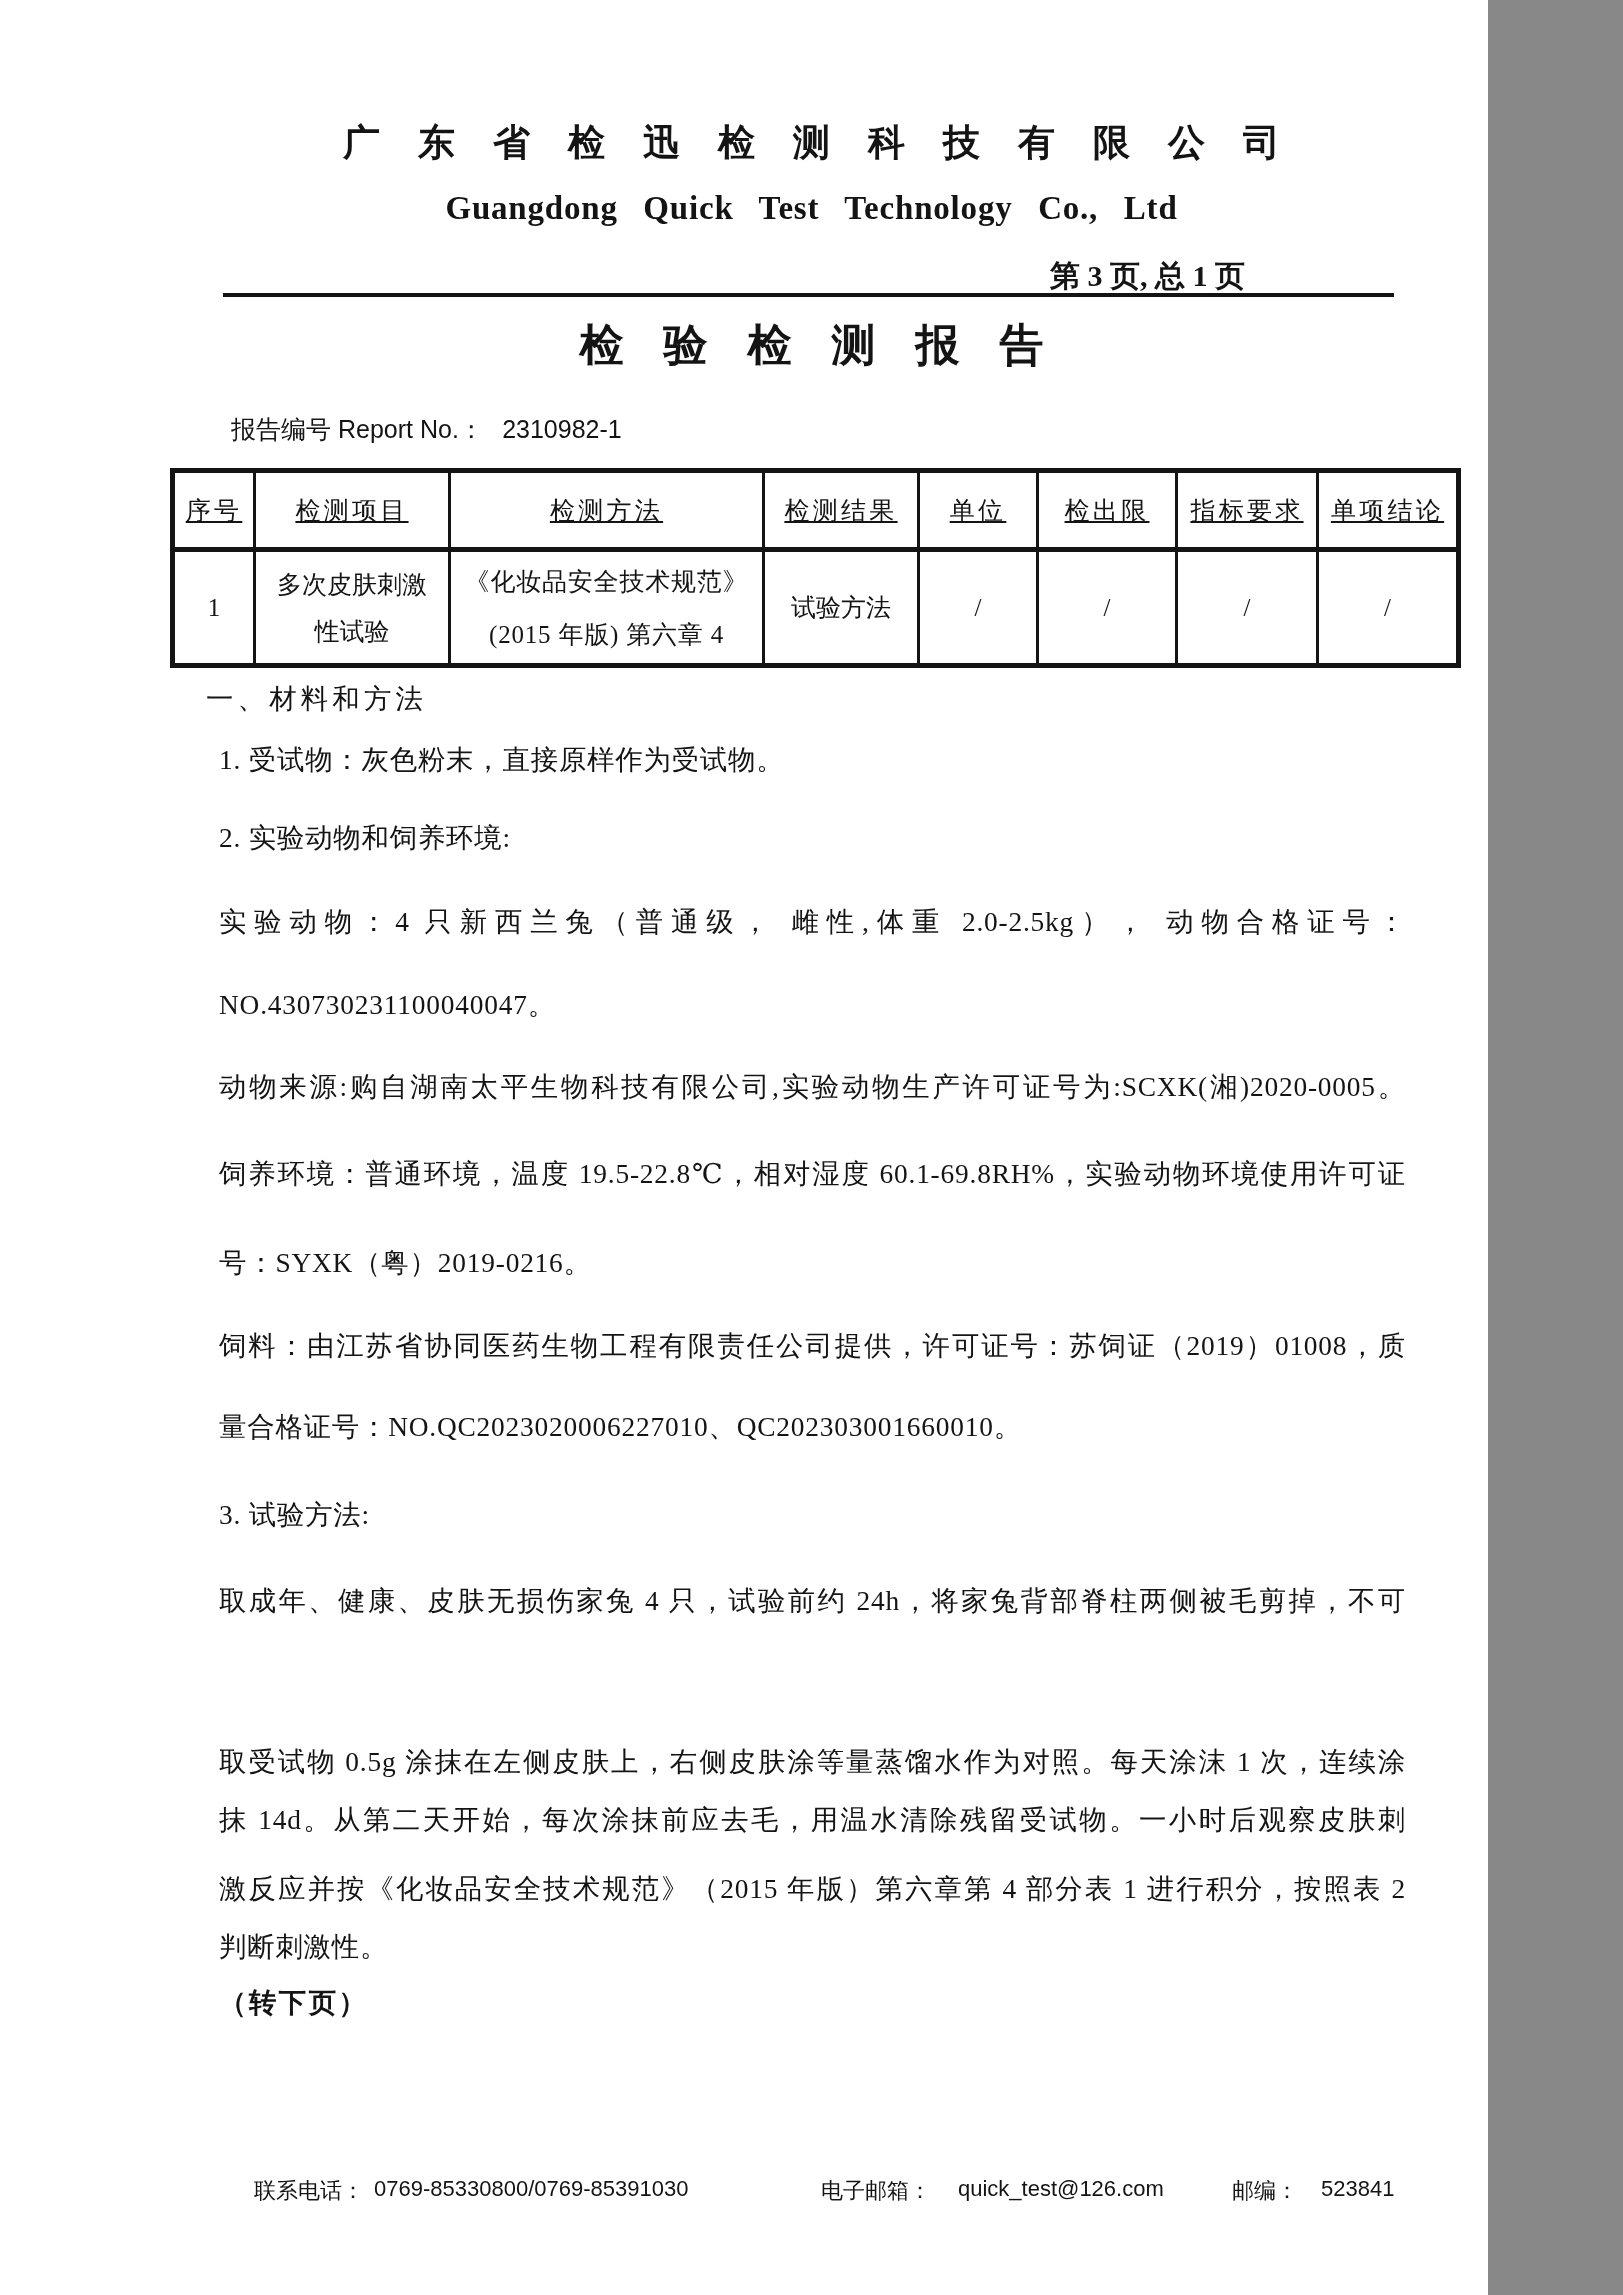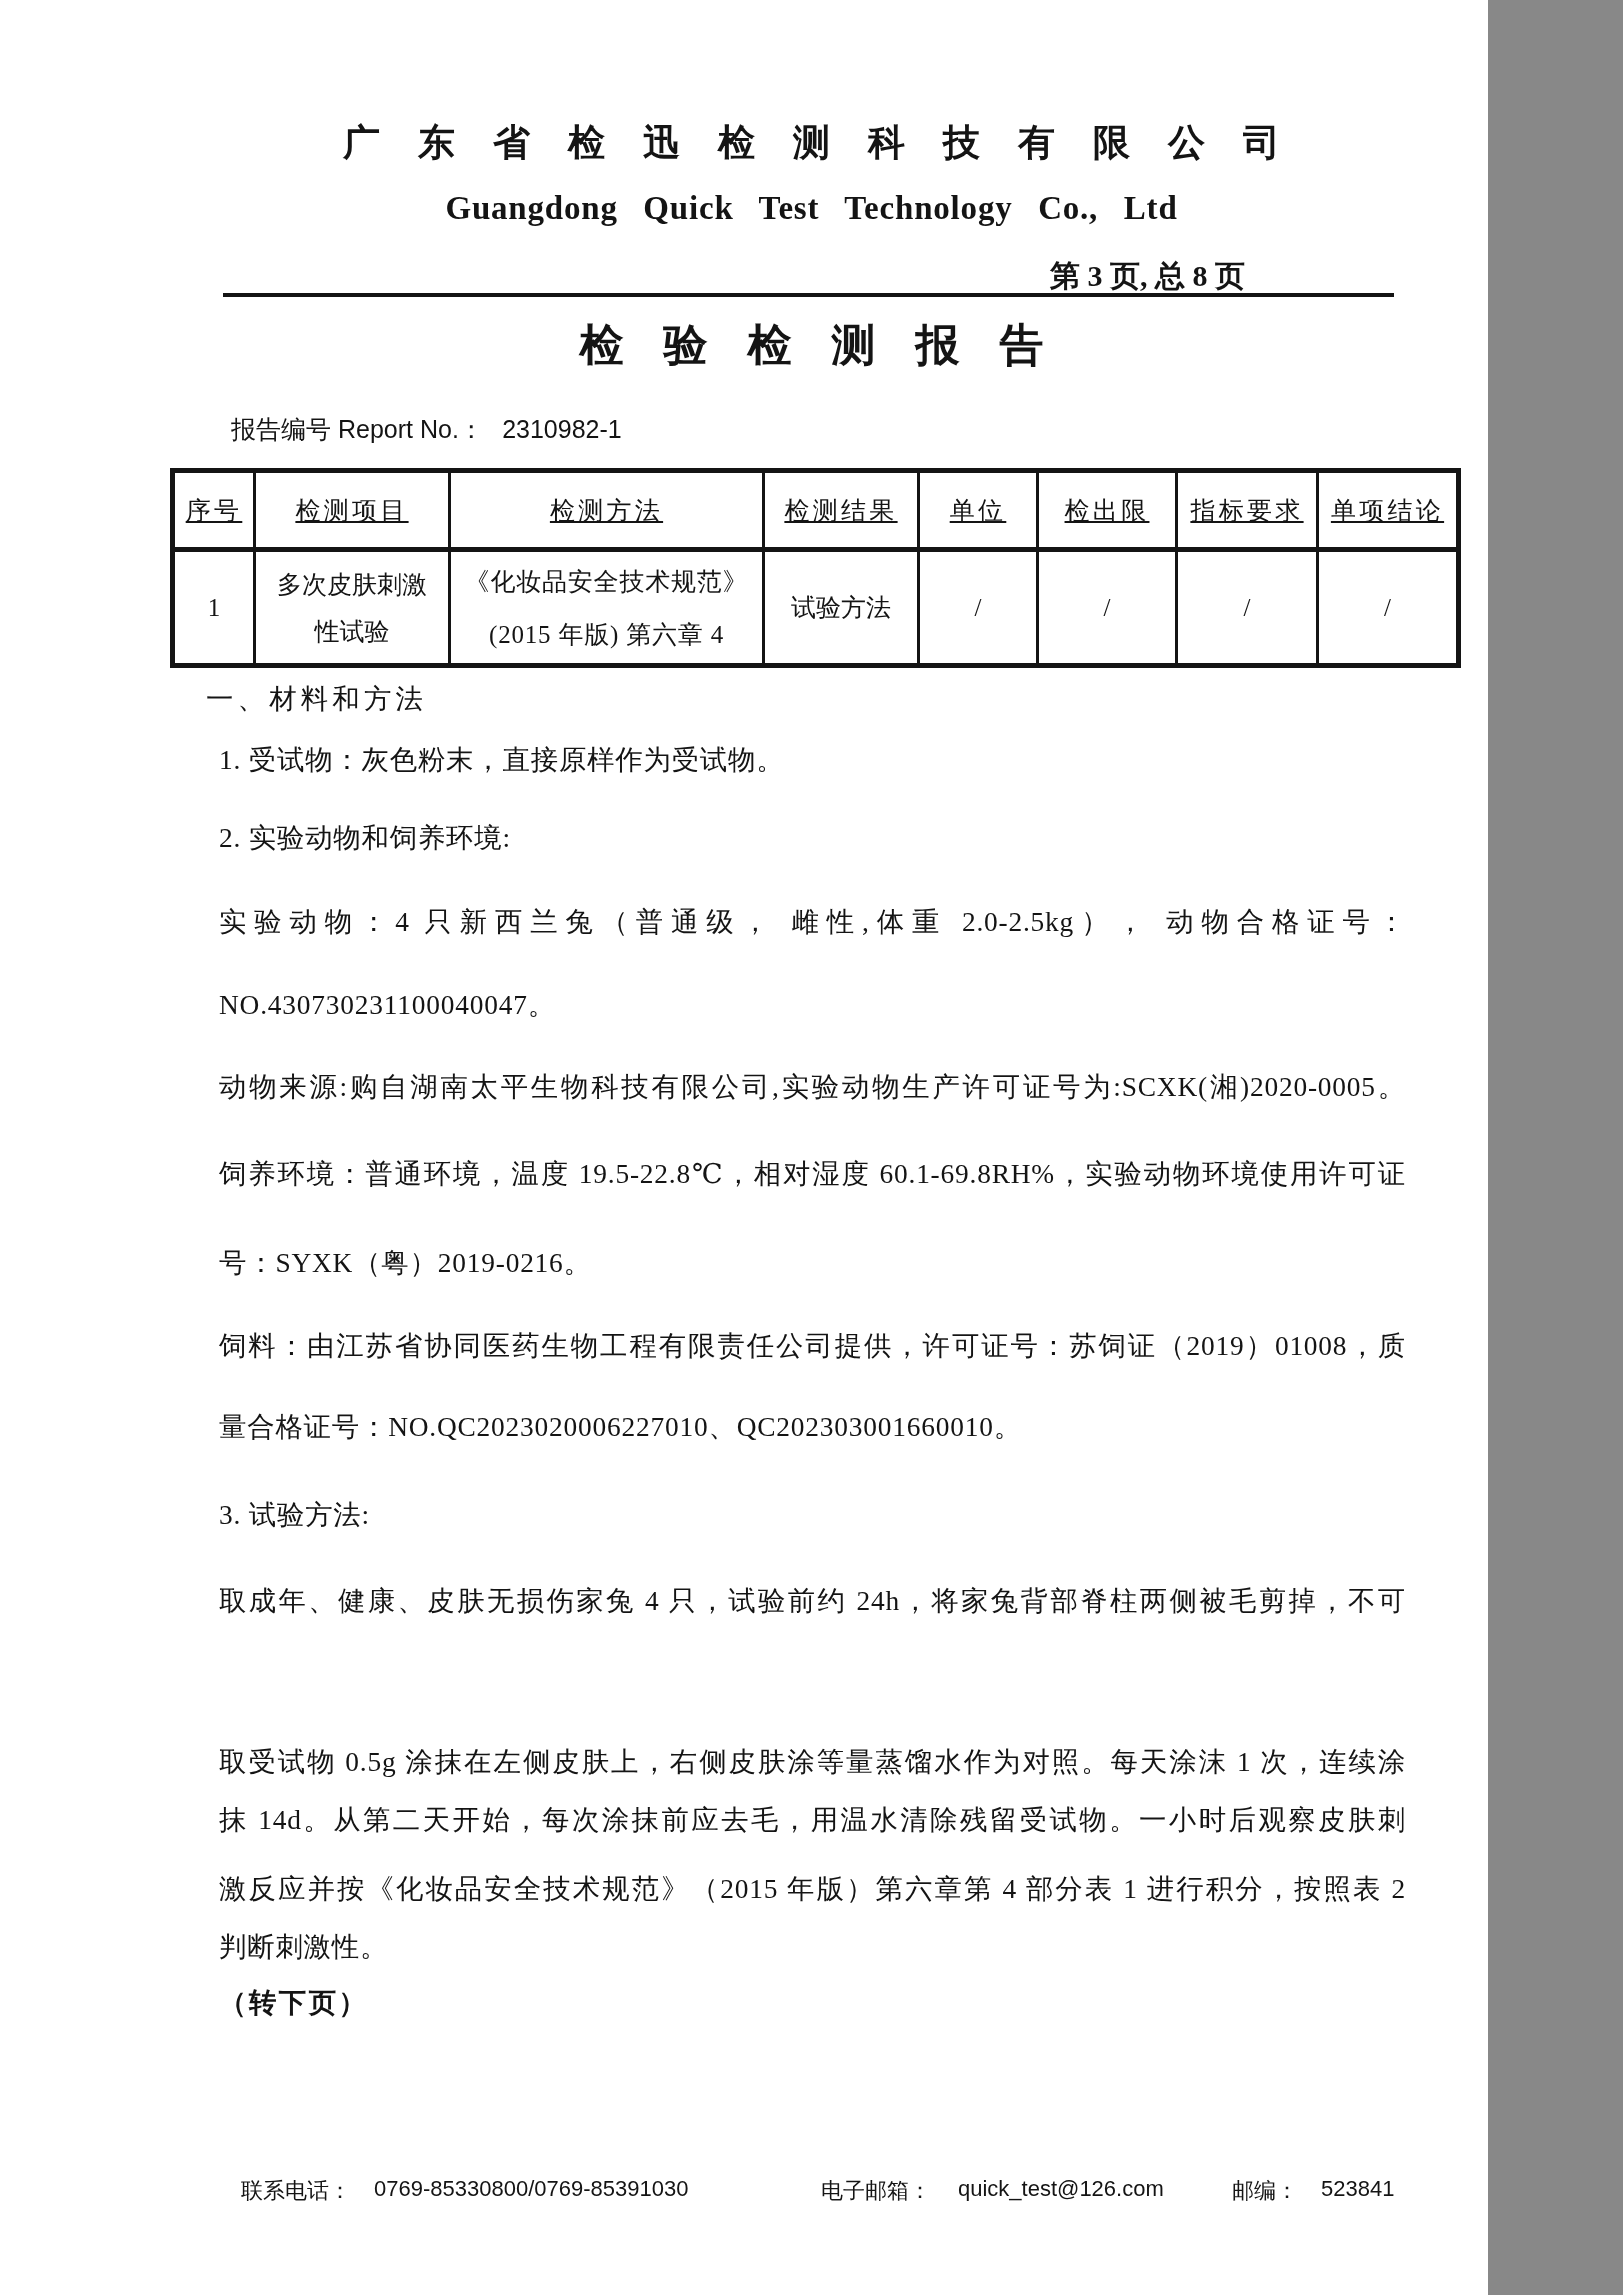--- a/index.html
+++ b/index.html
@@ -86,21 +86,21 @@
   }
   .footer-line .fl-abs{position:absolute;top:0;}
 </style>
 </head>
 <body>
 
 <div class="page">
 
   <div class="company-cn">广东省检迅检测科技有限公司</div>
   <div class="company-en">Guangdong Quick Test Technology Co., Ltd</div>
-  <div class="page-indicator">第 3 页, 总 8 页</div>
+  <div class="page-indicator">第 3 页, 总 1 页</div>
   <div class="head-rule"></div>
 
   <div class="doc-title">检验检测报告</div>
 
   <div class="report-no">
     <span>报告编号 Report No.：</span><span class="val">2310982-1</span>
   </div>
 
   <table class="results">
     <colgroup>
@@ -175,21 +175,21 @@
       <circle cx="210" cy="210" r="192" fill="none" stroke="#cf201b" stroke-width="11"></circle>
       <text font-size="46" font-weight="bold" fill="#cf201b" letter-spacing="8" font-family="Liberation Serif, DejaVu Serif, serif">
         <textPath href="#arcTop" startOffset="50%" text-anchor="middle">广东省检迅检测科技有限公司</textPath>
       </text>
       <polygon fill="#cf201b" points="210,123 228.8,177.1 286.1,178.3 240.4,212.9 257.0,267.7 210,235 163.0,267.7 179.6,212.9 133.9,178.3 191.2,177.1"></polygon>
       <text x="210" y="334" text-anchor="middle" font-size="40" font-weight="bold" letter-spacing="3" fill="#cf201b" font-family="Liberation Serif, DejaVu Serif, serif">检测专用章</text>
     </svg>
   </div>
 
   <div class="footer-line" style="top:2176px">
-    <span class="fl-abs" style="left:0">联系电话：</span>
+    <span class="fl-abs" style="left:13px">联系电话：</span>
     <span class="fl-abs" style="left:133px">0769-85330800/0769-85391030</span>
     <span class="fl-abs" style="left:580px">电子邮箱：</span>
     <span class="fl-abs" style="left:717px">quick_test@126.com</span>
     <span class="fl-abs" style="left:991px">邮编：</span>
     <span class="fl-abs" style="left:1080px">523841</span>
   </div>
 
 </div>
 
 

